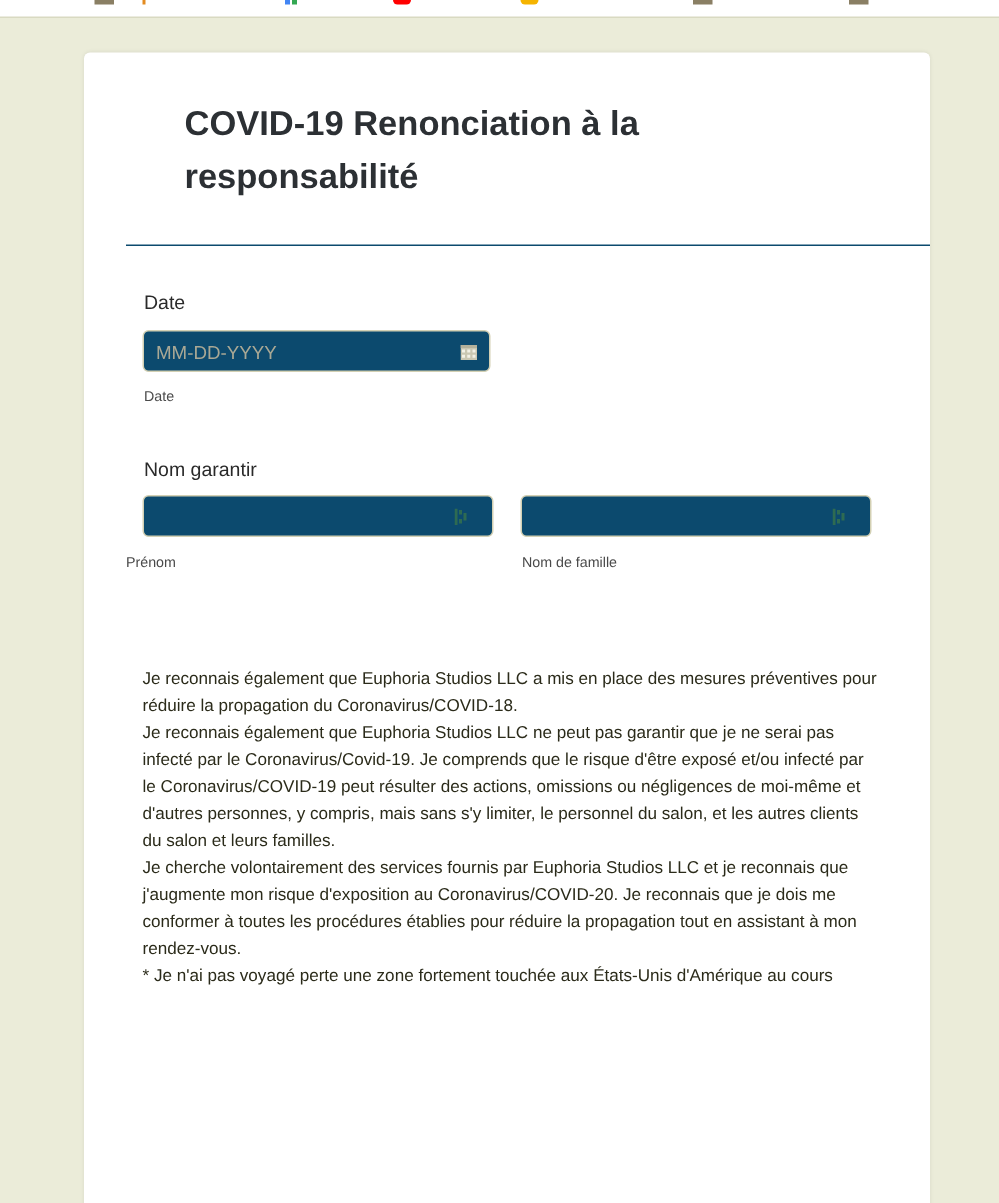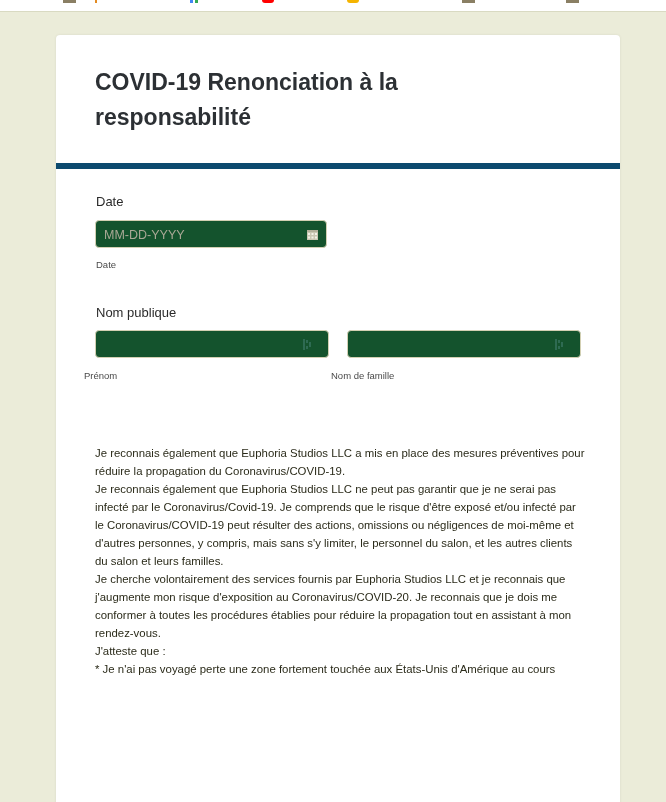--- a/index.html
+++ b/index.html
@@ -12,31 +12,31 @@
   .topbar {
     position:absolute; left:0; top:0; width:666px; height:11px;
     background:#ffffff; border-bottom:1px solid #d9dac2;
   }
   .tb-icon { position:absolute; top:0; height:3px; }
   .card {
     position:absolute; left:56px; top:35px; width:564px; height:800px;
     background:#ffffff; border-radius:4px;
     box-shadow:0 0 3px rgba(0,0,0,0.08);
   }
-  .header { height:128px; border-bottom:6px solid #0c4a6e; position:relative; }
+  .header { height:128px; border-bottom:1px solid #0c4a6e; position:relative;margin-left:28px; }
   .title {
     position:absolute; left:39px; top:30px; width:420px;
     font-size:23px; font-weight:bold; line-height:35px; color:#2c3034;
     margin:0;
   }
   .label { position:absolute; font-size:13px; color:#2a2a2a; }
   .sublabel { position:absolute; font-size:9.5px; color:#4a4a4a; }
   .input {
     position:absolute; height:28px; border:1px solid #d3d0b3; border-radius:4px;
-    background:#14532d; box-sizing:border-box;padding-left:40px;
+    background:#0c4a6e; box-sizing:border-box;padding-left:40px;
   }
   .input .ph { position:absolute; left:8px; top:7px; font-size:12.5px; color:#a9a895; }
   .cal-icon { position:absolute; right:8px; top:9px; width:11px; height:10px; }
   .ext-icon { position:absolute; right:16px; top:8px; width:9px; height:11px; }
   .body-text {
     position:absolute; left:39px; top:409px; width:490px;
     font-size:11.4px; line-height:18px; color:#2b2b1a;
   }
   .body-text p { margin:0; }
 </style>
@@ -69,42 +69,41 @@
           <rect x="4.5" y="3" width="2" height="2"></rect>
           <rect x="8" y="3" width="2" height="2"></rect>
         <rect x="1" y="6.5" width="2" height="2"></rect>
           <rect x="4.5" y="6.5" width="2" height="2"></rect>
           <rect x="8" y="6.5" width="2" height="2"></rect>
       </g>
     </svg>
   </div>
   <div class="sublabel" style="left:40px;top:224px;">Date</div>
 
-  <div class="label" style="left:40px;top:270px;">Nom publique</div>
+  <div class="label" style="left:40px;top:270px;">Nom garantir</div>
 
   <div class="input" style="left:39px;top:295px;width:234px;">
     <svg class="ext-icon" viewBox="0 0 9 11">
       <rect x="0" y="0" width="2" height="11" fill="#2e6b52"></rect>
       <rect x="3" y="1" width="2" height="3" fill="#2e6b52"></rect>
       <rect x="3" y="7" width="2" height="3" fill="#2e6b52"></rect>
       <rect x="6" y="3" width="2" height="5" fill="#2e6b52"></rect>
     </svg>
   </div>
   <div class="sublabel" style="left:28px;top:335px;">Prénom</div>
 
   <div class="input" style="left:291px;top:295px;width:234px;">
     <svg class="ext-icon" viewBox="0 0 9 11">
       <rect x="0" y="0" width="2" height="11" fill="#2e6b52"></rect>
       <rect x="3" y="1" width="2" height="3" fill="#2e6b52"></rect>
       <rect x="3" y="7" width="2" height="3" fill="#2e6b52"></rect>
       <rect x="6" y="3" width="2" height="5" fill="#2e6b52"></rect>
     </svg>
   </div>
-  <div class="sublabel" style="left:275px;top:335px;">Nom de famille</div>
+  <div class="sublabel" style="left:292px;top:335px;">Nom de famille</div>
 
   <div class="body-text">
-    <p>Je reconnais également que Euphoria Studios LLC a mis en place des mesures préventives pour réduire la propagation du Coronavirus/COVID-19.</p>
+    <p>Je reconnais également que Euphoria Studios LLC a mis en place des mesures préventives pour réduire la propagation du Coronavirus/COVID-18.</p>
     <p>Je reconnais également que Euphoria Studios LLC ne peut pas garantir que je ne serai pas infecté par le Coronavirus/Covid-19. Je comprends que le risque d'être exposé et/ou infecté par le Coronavirus/COVID-19 peut résulter des actions, omissions ou négligences de moi-même et d'autres personnes, y compris, mais sans s'y limiter, le personnel du salon, et les autres clients du salon et leurs familles.</p>
     <p>Je cherche volontairement des services fournis par Euphoria Studios LLC et je reconnais que j'augmente mon risque d'exposition au Coronavirus/COVID-20. Je reconnais que je dois me conformer à toutes les procédures établies pour réduire la propagation tout en assistant à mon rendez-vous.</p>
-    <p>J'atteste que :</p>
     <p>* Je n'ai pas voyagé perte une zone fortement touchée aux États-Unis d'Amérique au cours</p>
   </div>
 </div>
 
 </body></html>

